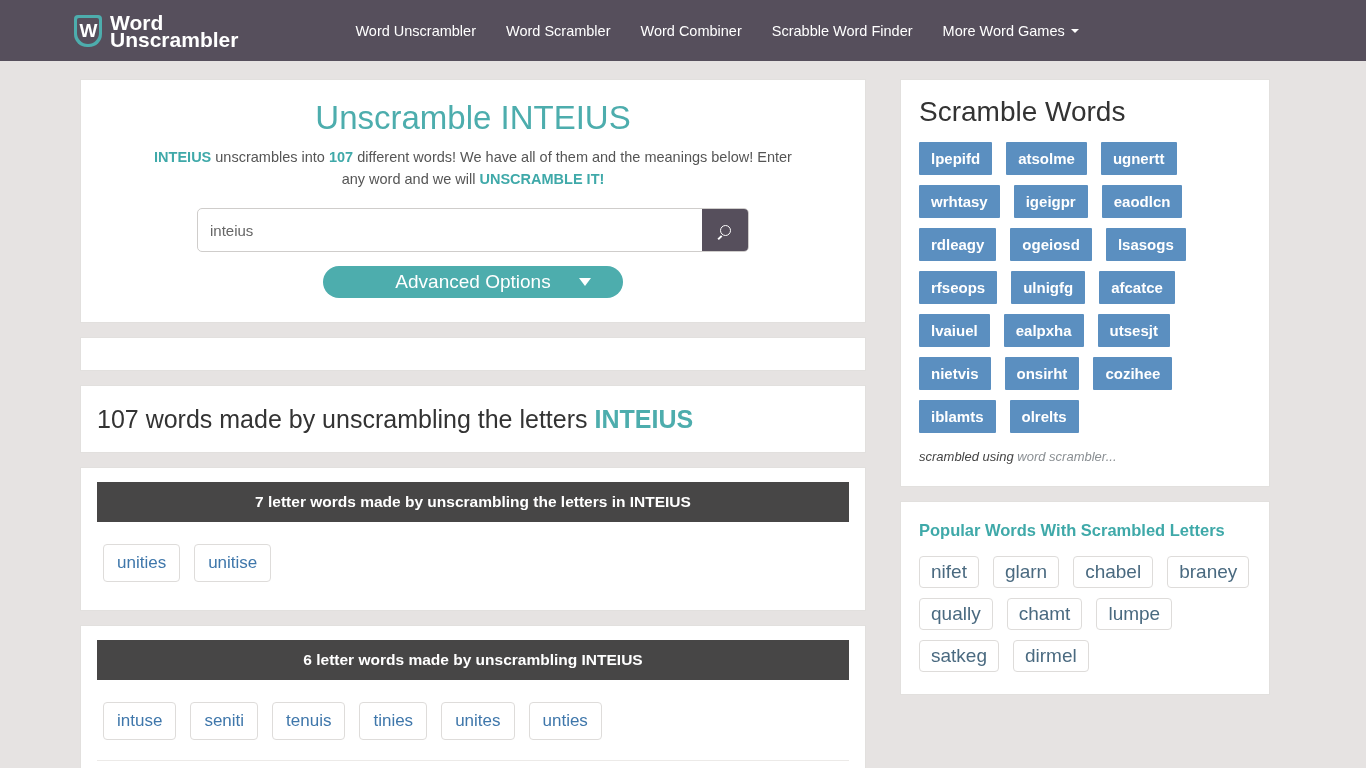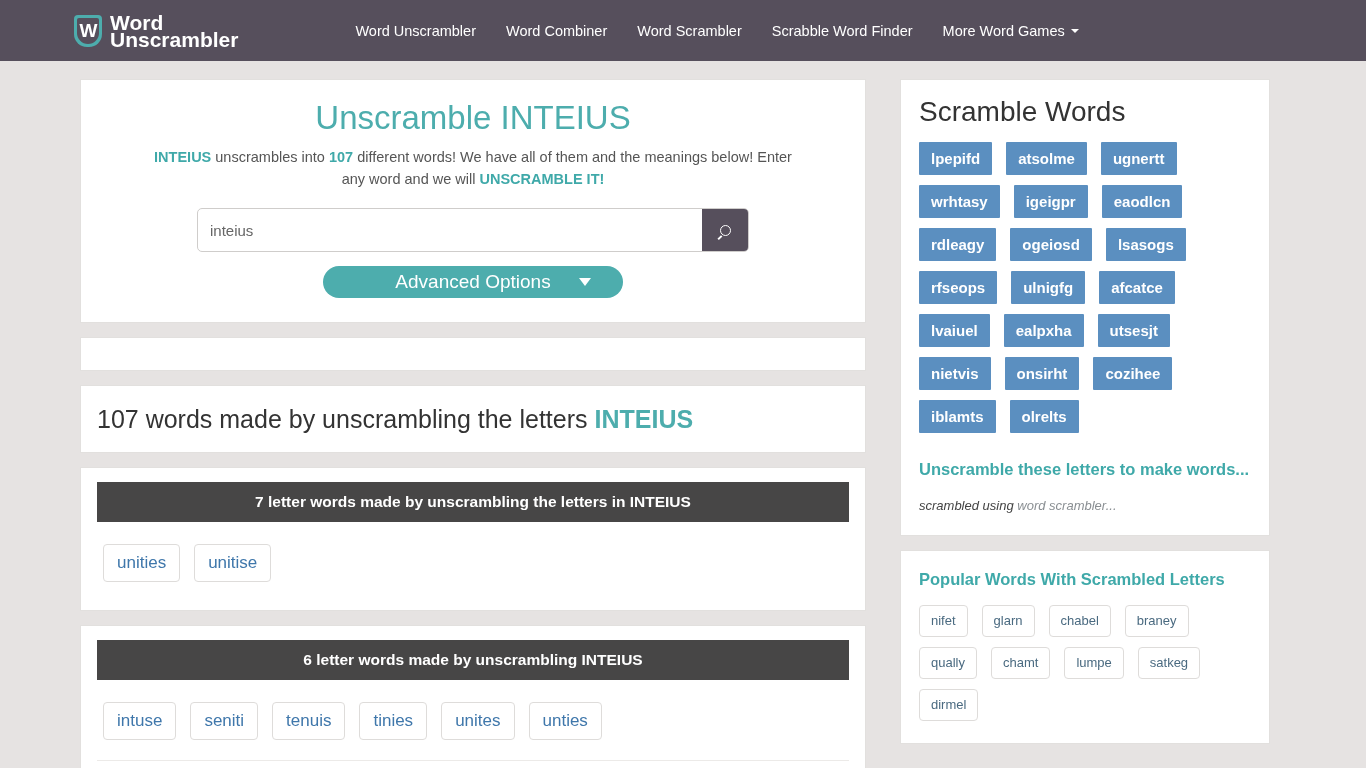--- a/index.html
+++ b/index.html
@@ -276,21 +276,21 @@
     color: #3fa9a9;
     font-size: 16.5px;
     font-weight: bold;
     margin-bottom: 16px;
     line-height: 20px;
   }
   .chip-light {
     border: 1px solid #dedcda;
     border-radius: 4px;
     color: #4a6a80;
-    font-size: 13px;
+    font-size: 19px;
     padding: 6px 11px;
     text-decoration: none;
     background: #ffffff;
     line-height: 18px;
   }
 </style>
 </head>
 <body>
 
 <div class="navbar">
@@ -302,24 +302,24 @@
       <span>Word</span>
       <span class="l2">Unscrambler</span>
     </span>
   </a>
 
   <div class="nav-links">
     <a class="nav-link" href="#">
         <span>Word Unscrambler</span>
       </a>
     <a class="nav-link" href="#">
-        <span>Word Combiner</span>
+        <span>Word Scrambler</span>
       </a>
     <a class="nav-link" href="#">
-        <span>Word Scrambler</span>
+        <span>Word Combiner</span>
       </a>
     <a class="nav-link" href="#">
         <span>Scrabble Word Finder</span>
       </a>
     <a class="nav-link" href="#">
       <span>More Word Games</span>
       <span class="caret"></span>
     </a>
   </div>
 </div>
@@ -407,21 +407,20 @@
         <a class="chip-blue" href="#">afcatce</a>
         <a class="chip-blue" href="#">lvaiuel</a>
         <a class="chip-blue" href="#">ealpxha</a>
         <a class="chip-blue" href="#">utsesjt</a>
         <a class="chip-blue" href="#">nietvis</a>
         <a class="chip-blue" href="#">onsirht</a>
         <a class="chip-blue" href="#">cozihee</a>
         <a class="chip-blue" href="#">iblamts</a>
         <a class="chip-blue" href="#">olrelts</a>
       </div>
-      <div class="side-sub">Unscramble these letters to make words...</div>
       <div class="side-note">
         <span>scrambled using </span><a href="#">word scrambler...</a>
       </div>
     </div>
 
     <div class="side-card">
       <div class="pop-title">Popular Words With Scrambled Letters</div>
       <div class="chips">
         <a class="chip-light" href="#">nifet</a>
         <a class="chip-light" href="#">glarn</a>

